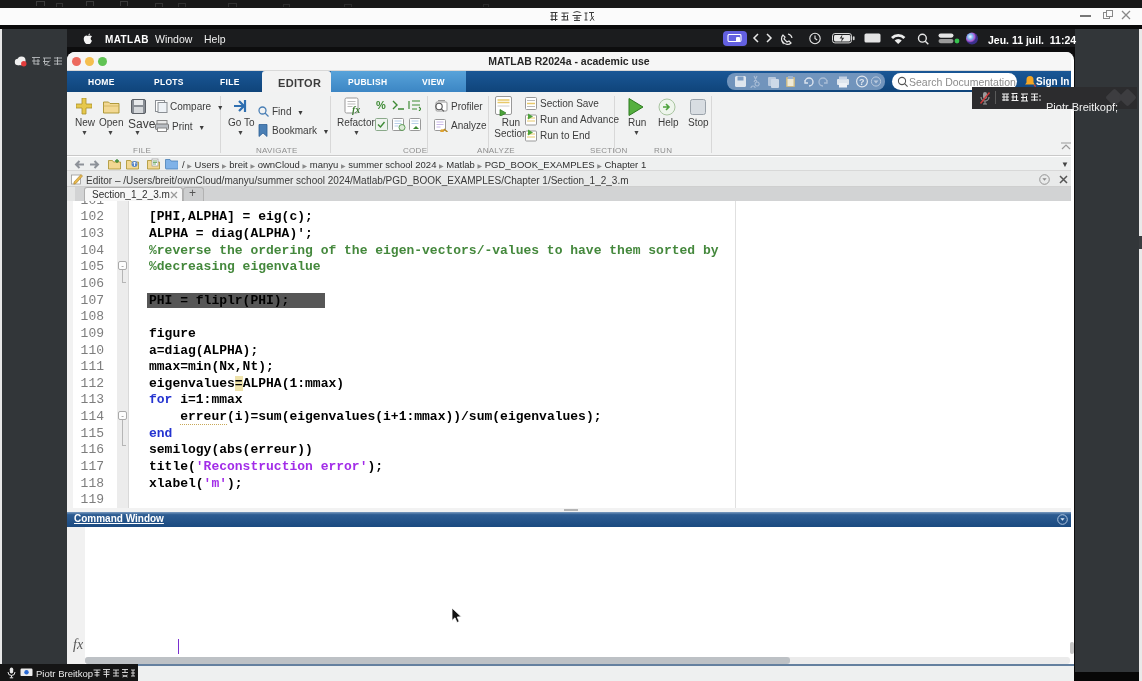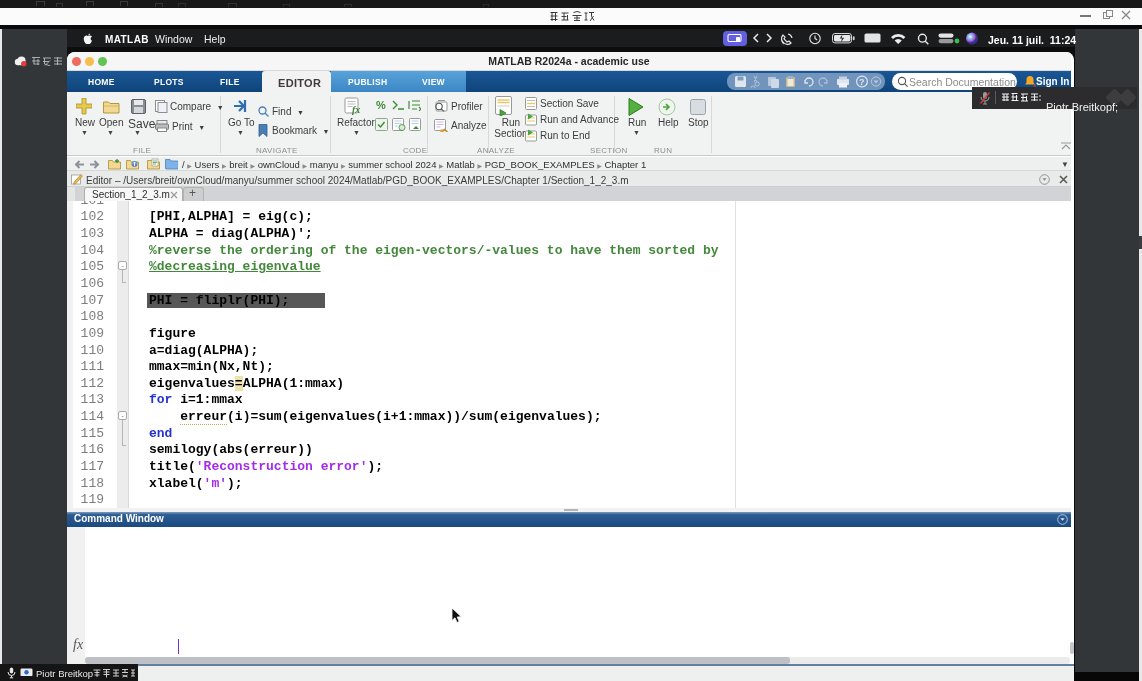--- a/index.html
+++ b/index.html
@@ -400,21 +400,21 @@
 
       <div class="mono abs" id="lnums" style="left:9px;top:-8.4px;width:28px;text-align:right;font-size:13px;line-height:16.65px;color:#7d7d7d;">101<br>102<br>103<br>104<br>105<br>106<br>107<br>108<br>109<br>110<br>111<br>112<br>113<br>114<br>115<br>116<br>117<br>118<br>119</div>
 
       <div class="abs" style="left:51px;top:60px;width:9px;height:9px;border:1px solid #a9a9a9;background:#fdfdfd;font-size:8px;line-height:7px;text-align:center;color:#777;border-radius:2px;">-</div>
       <div class="abs" style="left:51px;top:210px;width:9px;height:9px;border:1px solid #a9a9a9;background:#fdfdfd;font-size:8px;line-height:7px;text-align:center;color:#777;border-radius:2px;">-</div>
 
       <div class="mono abs" id="code" style="left:82px;top:-8.4px;font-size:13px;line-height:16.65px;font-weight:bold;color:#000;white-space:pre;">
 [PHI,ALPHA] = eig(c);
 ALPHA = diag(ALPHA)';
 <span style="color:#44883c;">%reverse the ordering of the eigen-vectors/-values to have them sorted by</span>
-<span style="color:#44883c;text-decoration:underline;">%decreasing eigenvalue</span>
+<span style="color:#44883c;">%decreasing eigenvalue</span>
 <span style="color:#fff;">ALPHA = fliplr(ALPHA);</span>
 PHI = fliplr(PHI);
 
 figure
 a=diag(ALPHA);
 mmax=min(Nx,Nt);
 eigenvalues<span style="background:#efe3ac;">=</span>ALPHA(1:mmax)
 <span style="color:#2433d0;">for</span> i=1:mmax
     <span style="border-bottom:1px dotted #c8a858;">erreur</span>(i)=sum(eigenvalues(i+1:mmax))/sum(eigenvalues);
 <span style="color:#2433d0;">end</span>
@@ -422,21 +422,21 @@
 title(<span style="color:#a22ce8;">'Reconstruction error'</span>);
 xlabel(<span style="color:#a22ce8;">'m'</span>);</div>
     </div>
 
     
     <div class="abs" style="left:0;top:456px;width:1004px;height:4px;background:#f2f2f2;"></div>
     <div class="abs" style="left:497px;top:457px;width:14px;height:2px;background:#b5b5b5;"></div>
 
     
     <div class="abs" style="left:0;top:460px;width:1004px;height:15px;background:linear-gradient(#7c9cc0 0%,#2d5c92 18%,#1b4a80 100%);"></div>
-    <div class="abs" style="left:7px;top:461px;font-size:10px;font-weight:bold;color:#fff;">Command Window</div>
+    <div class="abs" style="left:7px;top:461px;font-size:10px;font-weight:bold;color:#fff;text-decoration:underline;">Command Window</div>
     <svg class="abs" style="left:990px;top:462px;" width="11" height="11">
           <circle cx="5.5" cy="5.5" r="4.8" fill="none" stroke="#bcd0e8" stroke-width="0.9"></circle>
           <path d="M3.4,4.3l2.1,2.4l2.1,-2.4z" fill="#dce8f5"></path>
         </svg>
 
     
     <div class="abs" style="left:0;top:475px;width:1007px;height:137px;background:#fff;">
       <div class="abs" style="left:0;top:0;width:18px;height:139px;background:#f1f1f1;"></div>
       <div class="abs" style="left:110.5px;top:112px;width:1.5px;height:15px;background:#7a2fd0;"></div>
       <div class="abs" style="left:6px;top:110px;font-family:'Liberation Serif',serif;font-style:italic;font-size:14px;color:#555;">fx</div>

